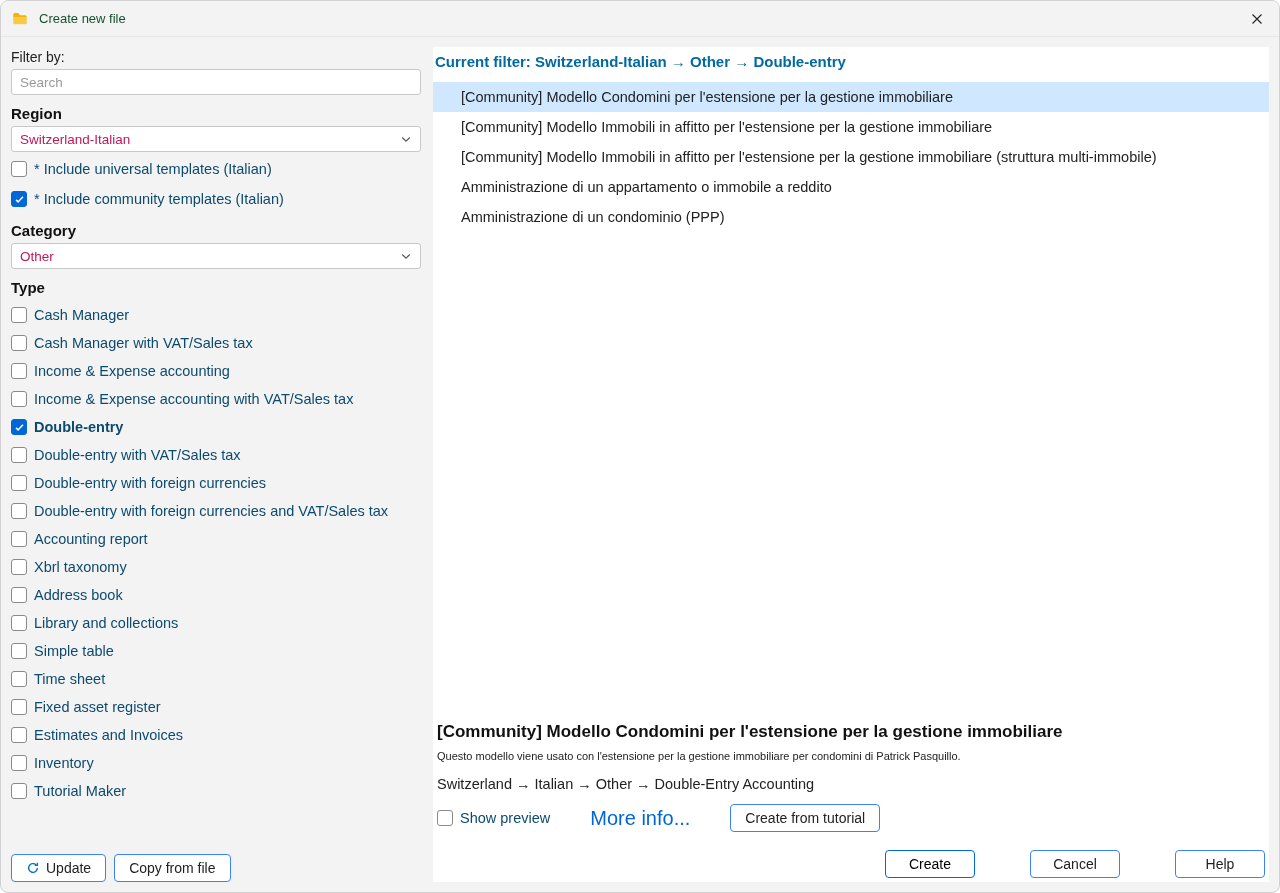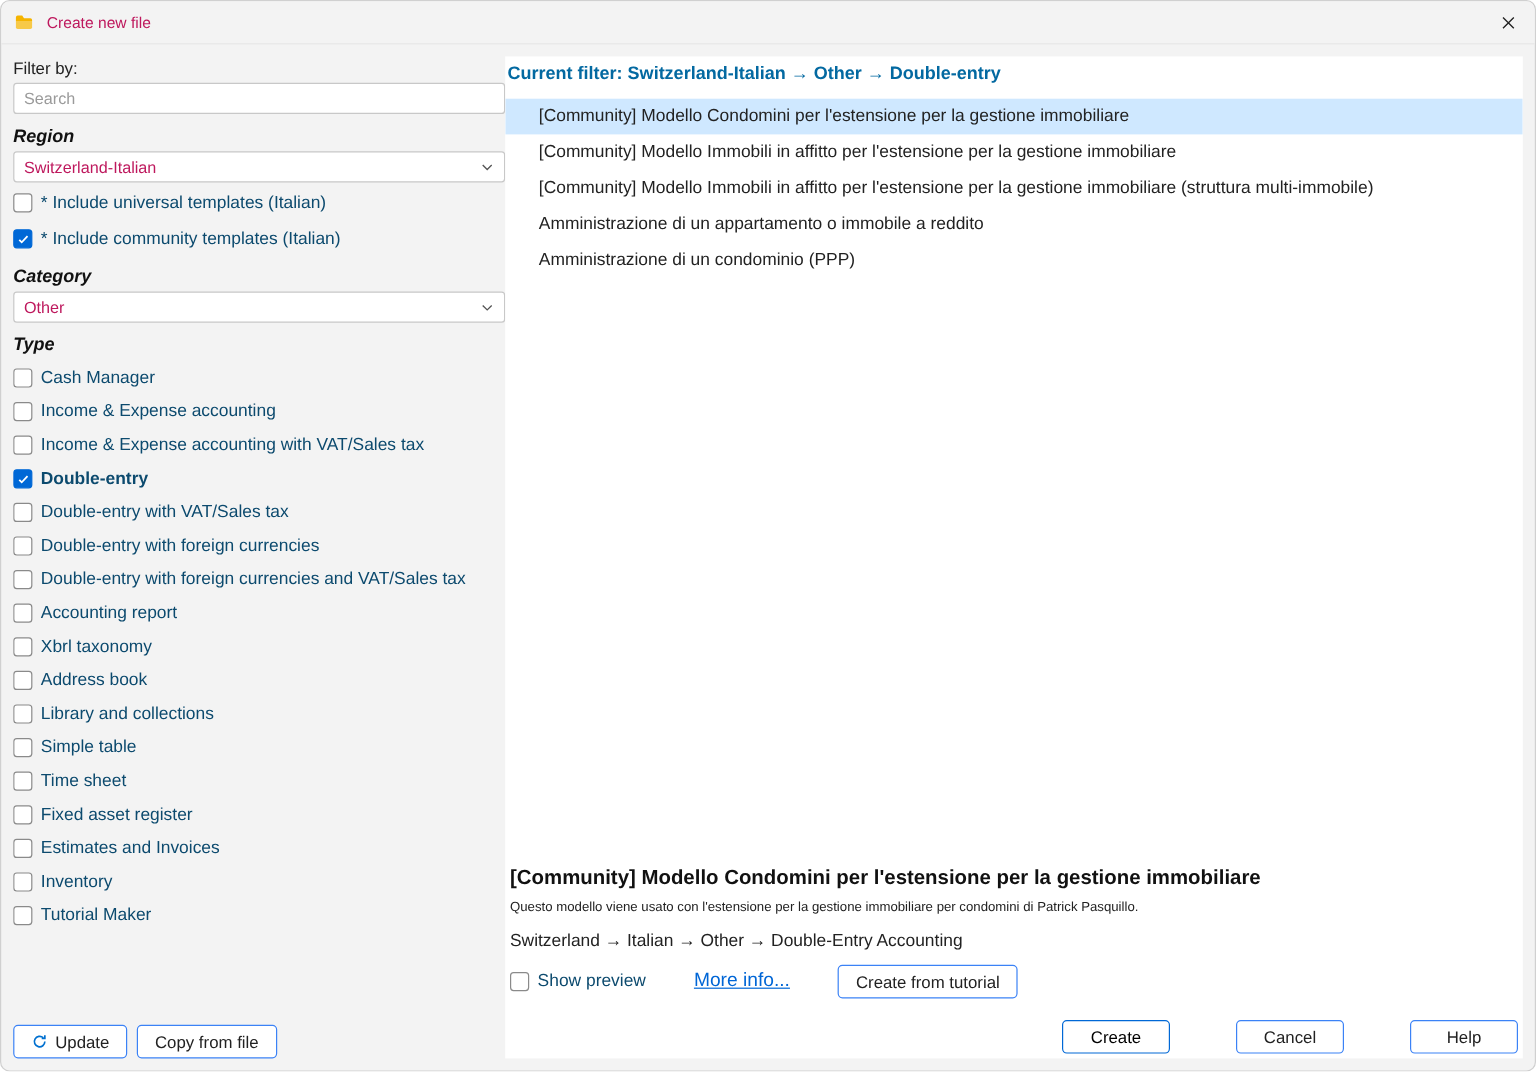--- a/index.html
+++ b/index.html
@@ -31,55 +31,55 @@
   }
   .app-icon {
     width: 18px; height: 18px;
     margin-right: 10px;
     display: inline-flex;
     align-items: center; justify-content: center;
   }
   .titlebar .title {
     flex: 1;
     font-size: 13px;
-    color: #be185d;
+    color: #14532d;
   }
   .close-btn {
     width: 24px; height: 24px;
     display: flex; align-items: center; justify-content: center;
     cursor: pointer;
     color: #222;
   }
   .close-btn svg { width: 12px; height: 12px; }
 
   .body {
     flex: 1;
     display: flex;
     padding: 10px;
+    gap: 12px;
     overflow: hidden;
   }
 
   
   .sidebar {
     width: 410px;
     display: flex;
     flex-direction: column;
     gap: 4px;
   }
   .sidebar-label {
     font-size: 14px;
     color: #222;
     margin-top: 2px;
   }
   .section-heading {
     font-weight: 700;
     font-size: 15px;
     margin-top: 6px;
     color: #111;
-    font-style: italic;
   }
   .search-input, .select {
     width: 100%;
     height: 26px;
     border: 1px solid #c8c8c8;
     border-radius: 3px;
     padding: 0 8px;
     font-size: 13.5px;
     background: #fff;
     color: #be185d;
@@ -209,22 +209,21 @@
     margin-top: 6px;
   }
   .detail-actions {
     display: flex;
     align-items: center;
     gap: 40px;
     margin-top: 4px;
   }
   .link {
     color: #0066d6;
-    text-decoration: underline;
-    font-size: 16px;
+    font-size: 20px;
     cursor: pointer;
   }
   .footer-buttons {
     display: flex;
     gap: 10px;
     justify-content: flex-end;
     margin-top: 10px;
   }
   .footer-buttons .btn { min-width: 90px; margin-left: 45px; }
 </style>
@@ -281,20 +280,24 @@
         <svg class="chev" viewBox="0 0 16 16">
             <path fill="none" stroke="currentColor" stroke-width="1.5" d="M3 6l5 5 5-5"></path>
           </svg>
       </div>
 
       <div class="section-heading">Type</div>
       <div class="type-list" id="type-list">
           <div class="cb-row">
             <span class="checkbox"></span>
             <span class="lbl">Cash Manager</span>
+          </div>
+          <div class="cb-row">
+            <span class="checkbox"></span>
+            <span class="lbl">Cash Manager with VAT/Sales tax</span>
           </div>
           <div class="cb-row">
             <span class="checkbox"></span>
             <span class="lbl">Income &amp; Expense accounting</span>
           </div>
           <div class="cb-row">
             <span class="checkbox"></span>
             <span class="lbl">Income &amp; Expense accounting with VAT/Sales tax</span>
           </div>
           <div class="cb-row bold">

